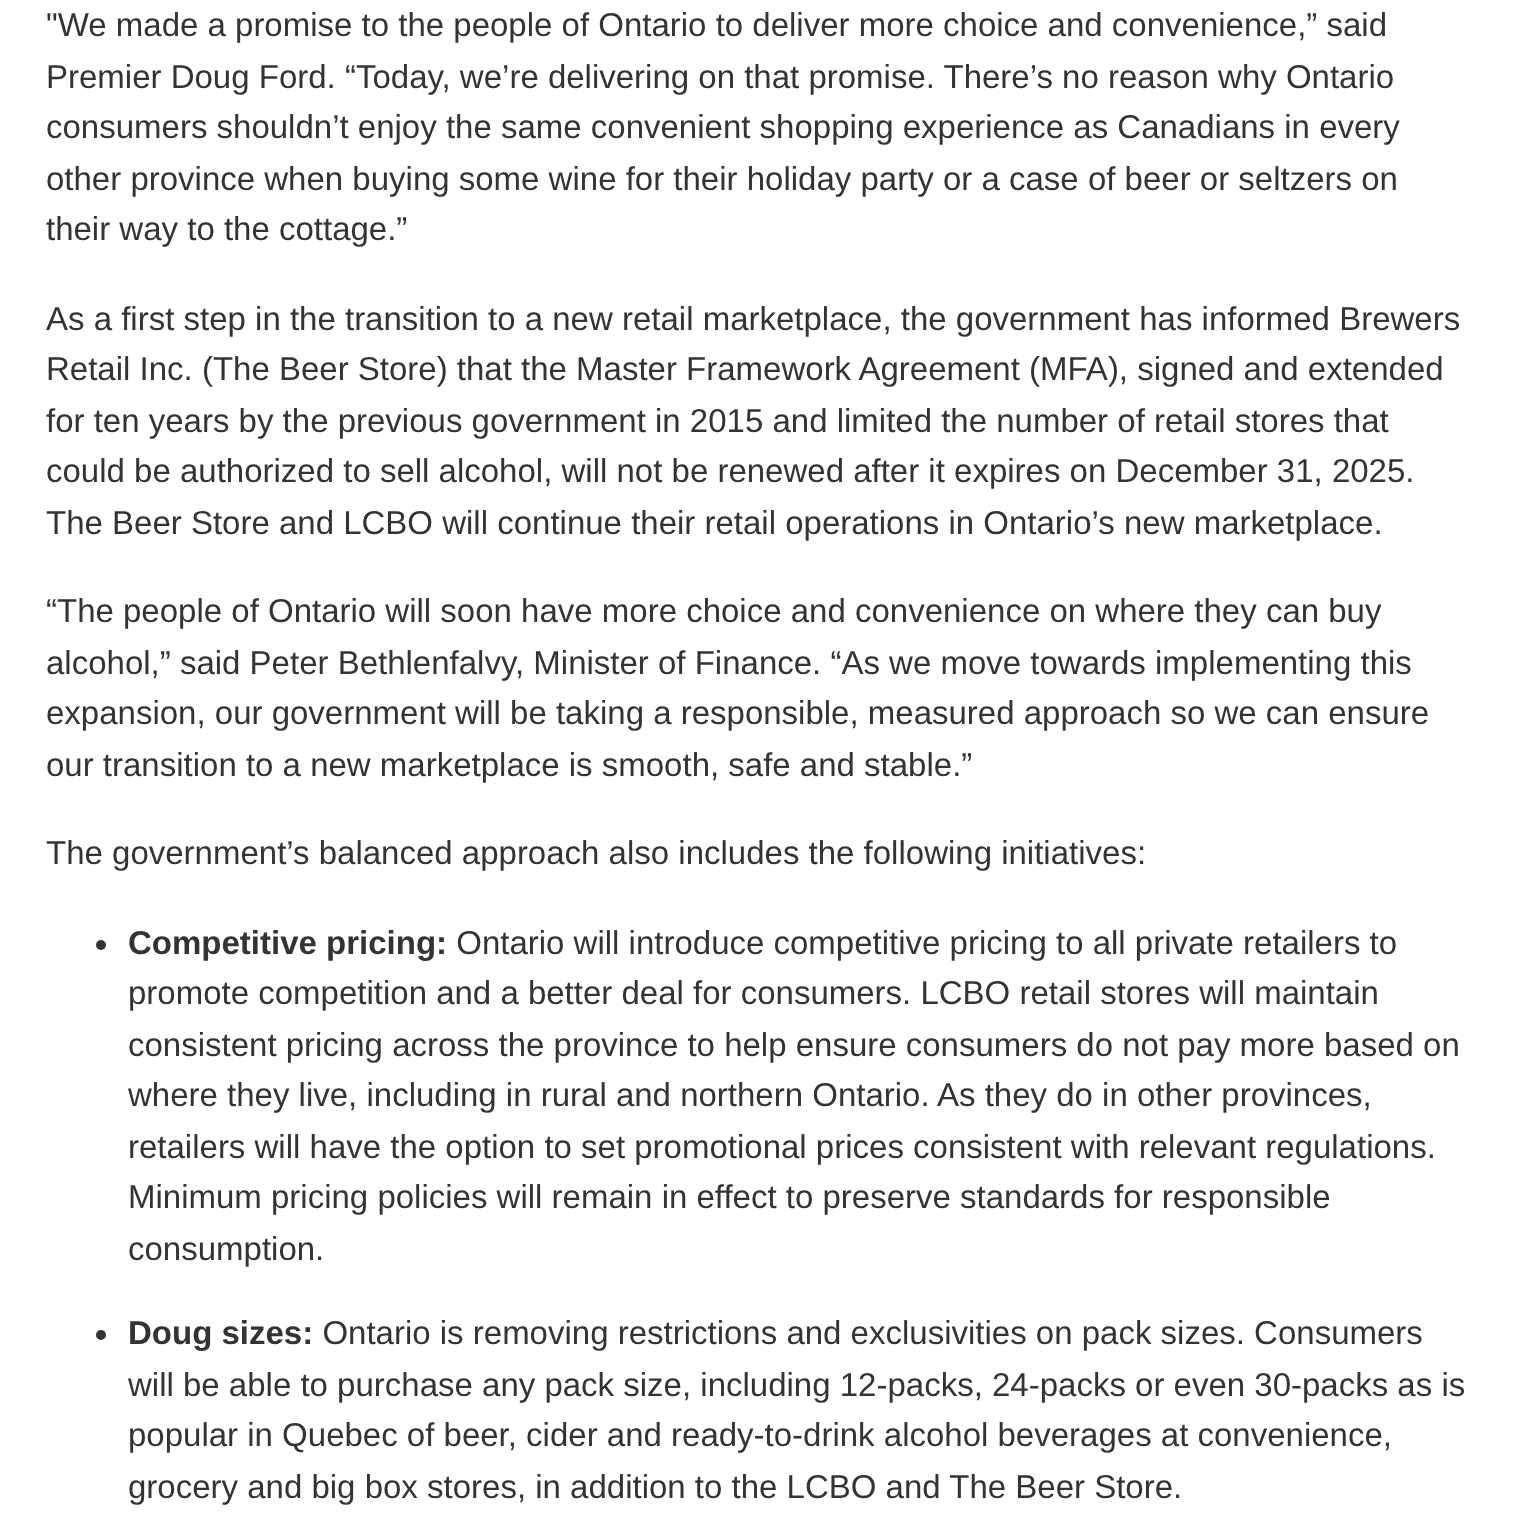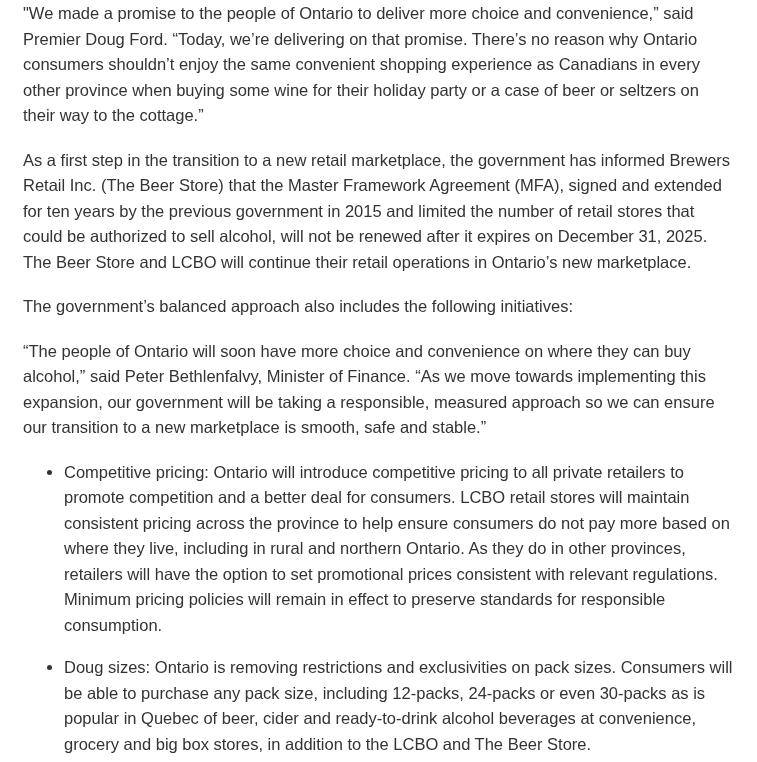--- a/index.html
+++ b/index.html
@@ -32,34 +32,34 @@
     list-style-type: disc;
   }
   .initiatives-list li {
     margin: 0 0 17px 0;
     padding: 0;
   }
   .initiatives-list li:last-child {
     margin-bottom: 0;
   }
   .initiative-label {
-    font-weight: 400;
+    font-weight: 700;
   }
 </style>
 </head>
 <body>
 
 <main class="article-body">
   <p>"We made a promise to the people of Ontario to deliver more choice and convenience,” said Premier Doug Ford. “Today, we’re delivering on that promise. There’s no reason why Ontario consumers shouldn’t enjoy the same convenient shopping experience as Canadians in every other province when buying some wine for their holiday party or a case of beer or seltzers on their way to the cottage.”</p>
 
   <p>As a first step in the transition to a new retail marketplace, the government has informed Brewers Retail Inc. (The Beer Store) that the Master Framework Agreement (MFA), signed and extended for ten years by the previous government in 2015 and limited the number of retail stores that could be authorized to sell alcohol, will not be renewed after it expires on December 31, 2025. The Beer Store and LCBO will continue their retail operations in Ontario’s new marketplace.</p>
 
+  <p>“The people of Ontario will soon have more choice and convenience on where they can buy alcohol,” said Peter Bethlenfalvy, Minister of Finance. “As we move towards implementing this expansion, our government will be taking a responsible, measured approach so we can ensure our transition to a new marketplace is smooth, safe and stable.”</p>
+
   <p>The government’s balanced approach also includes the following initiatives:</p>
-
-  <p>“The people of Ontario will soon have more choice and convenience on where they can buy alcohol,” said Peter Bethlenfalvy, Minister of Finance. “As we move towards implementing this expansion, our government will be taking a responsible, measured approach so we can ensure our transition to a new marketplace is smooth, safe and stable.”</p>
 
   <ul class="initiatives-list">
     <li>
       <strong class="initiative-label">Competitive pricing:</strong>
       <span>Ontario will introduce competitive pricing to all private retailers to promote competition and a better deal for consumers. LCBO retail stores will maintain consistent pricing across the province to help ensure consumers do not pay more based on where they live, including in rural and northern Ontario. As they do in other provinces, retailers will have the option to set promotional prices consistent with relevant regulations. Minimum pricing policies will remain in effect to preserve standards for responsible consumption.</span>
     </li>
     <li>
       <strong class="initiative-label">Doug sizes:</strong>
       <span>Ontario is removing restrictions and exclusivities on pack sizes. Consumers will be able to purchase any pack size, including 12-packs, 24-packs or even 30-packs as is popular in Quebec of beer, cider and ready-to-drink alcohol beverages at convenience, grocery and big box stores, in addition to the LCBO and The Beer Store.</span>
     </li>

